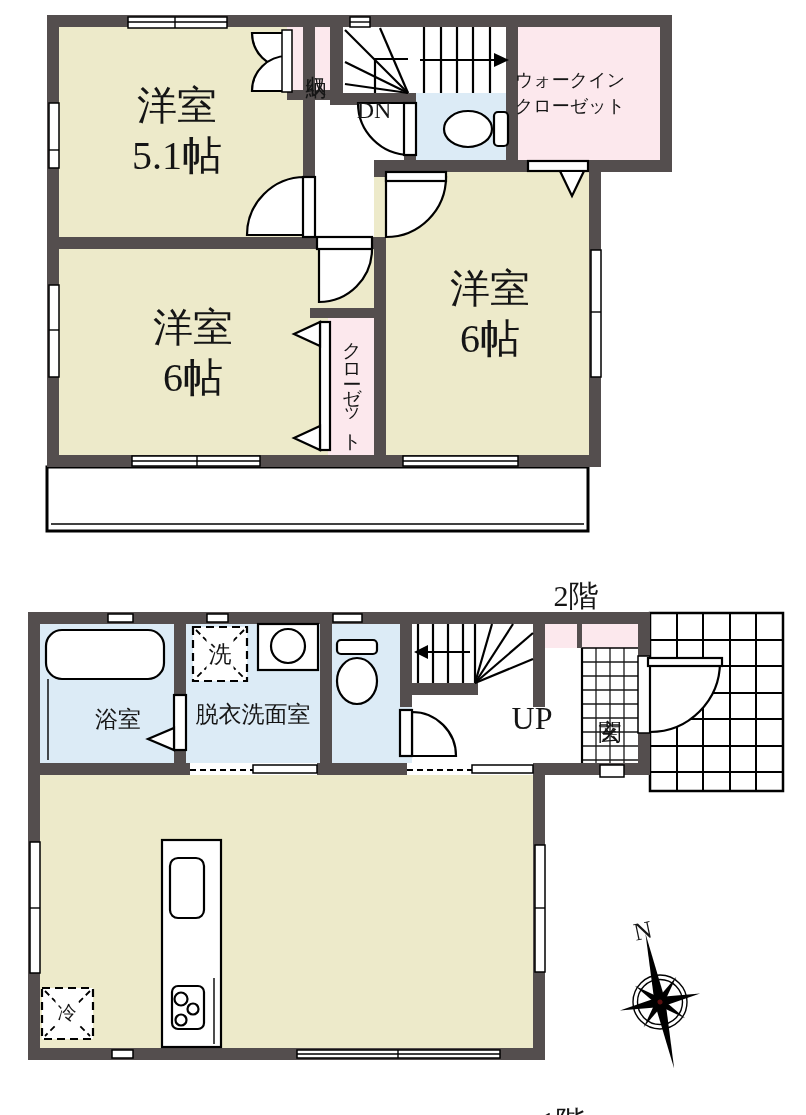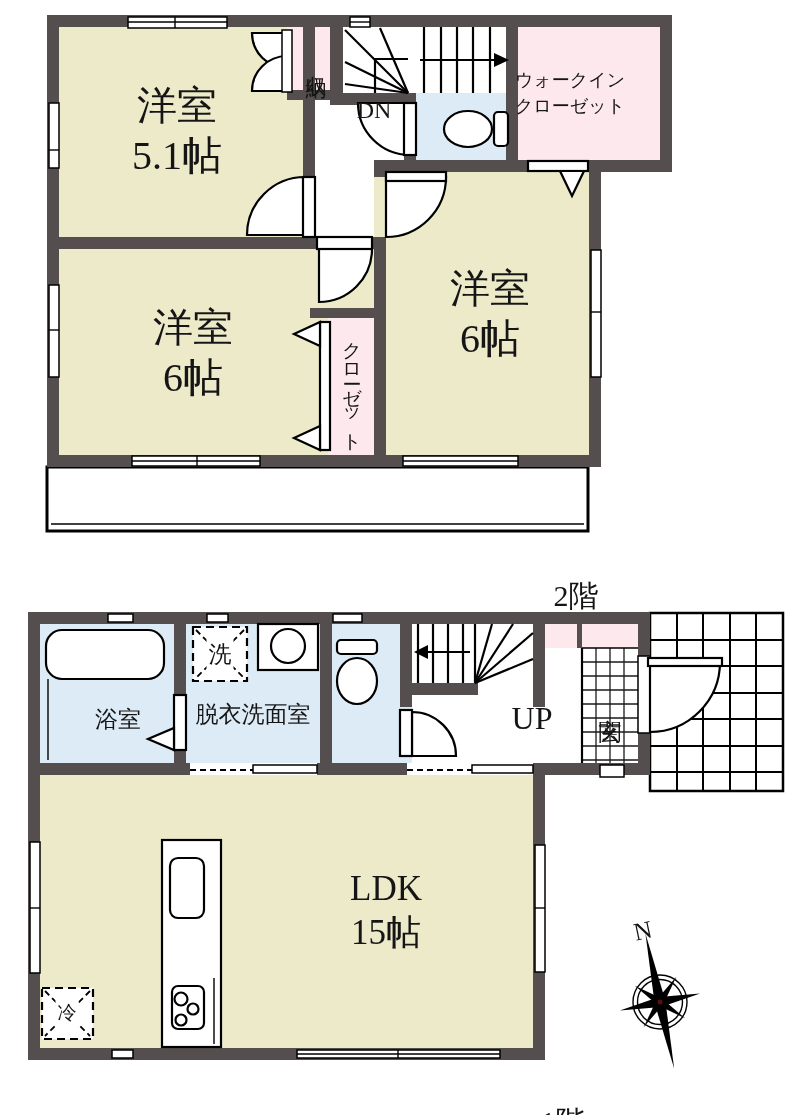--- a/index.html
+++ b/index.html
@@ -337,21 +337,17 @@
   <div>クローゼット</div>
 </div>
 <div class="lbl vert" style="left:352px;top:386px;font-size:19px;letter-spacing:1px;">クローゼット</div>
 <div class="lbl floorname" style="left:576px;top:557px;">2階</div>
 
 <div class="lbl small" style="left:118px;top:719px;text-align:center;">浴室</div>
 <div class="lbl small" style="left:253px;top:714px;text-align:right;">脱衣洗面室</div>
 <div class="lbl small boxchar" style="left:220px;top:654px;">洗</div>
 <div class="lbl vert" style="left:610px;top:703px;font-size:23px;">玄関</div>
 <div class="lbl" style="left:532px;top:701px;font-size:32px;margin-top:17px;">UP</div>
-<div class="lbl room" style="left:386px;top:911px;font-size:35px;">
-  <div>LDK</div>
-  <div>15帖</div>
-</div>
 <div class="lbl boxchar" style="left:67px;top:1013px;font-size:19px;">冷</div>
 <div class="lbl" style="left:643px;top:931px;font-size:25px;transform:translate(-50%,-50%) rotate(-12deg);">N</div>
 <div class="lbl floorname" style="left:563px;top:1083px;">1階</div>
 
 </div>
 
 </body></html>

